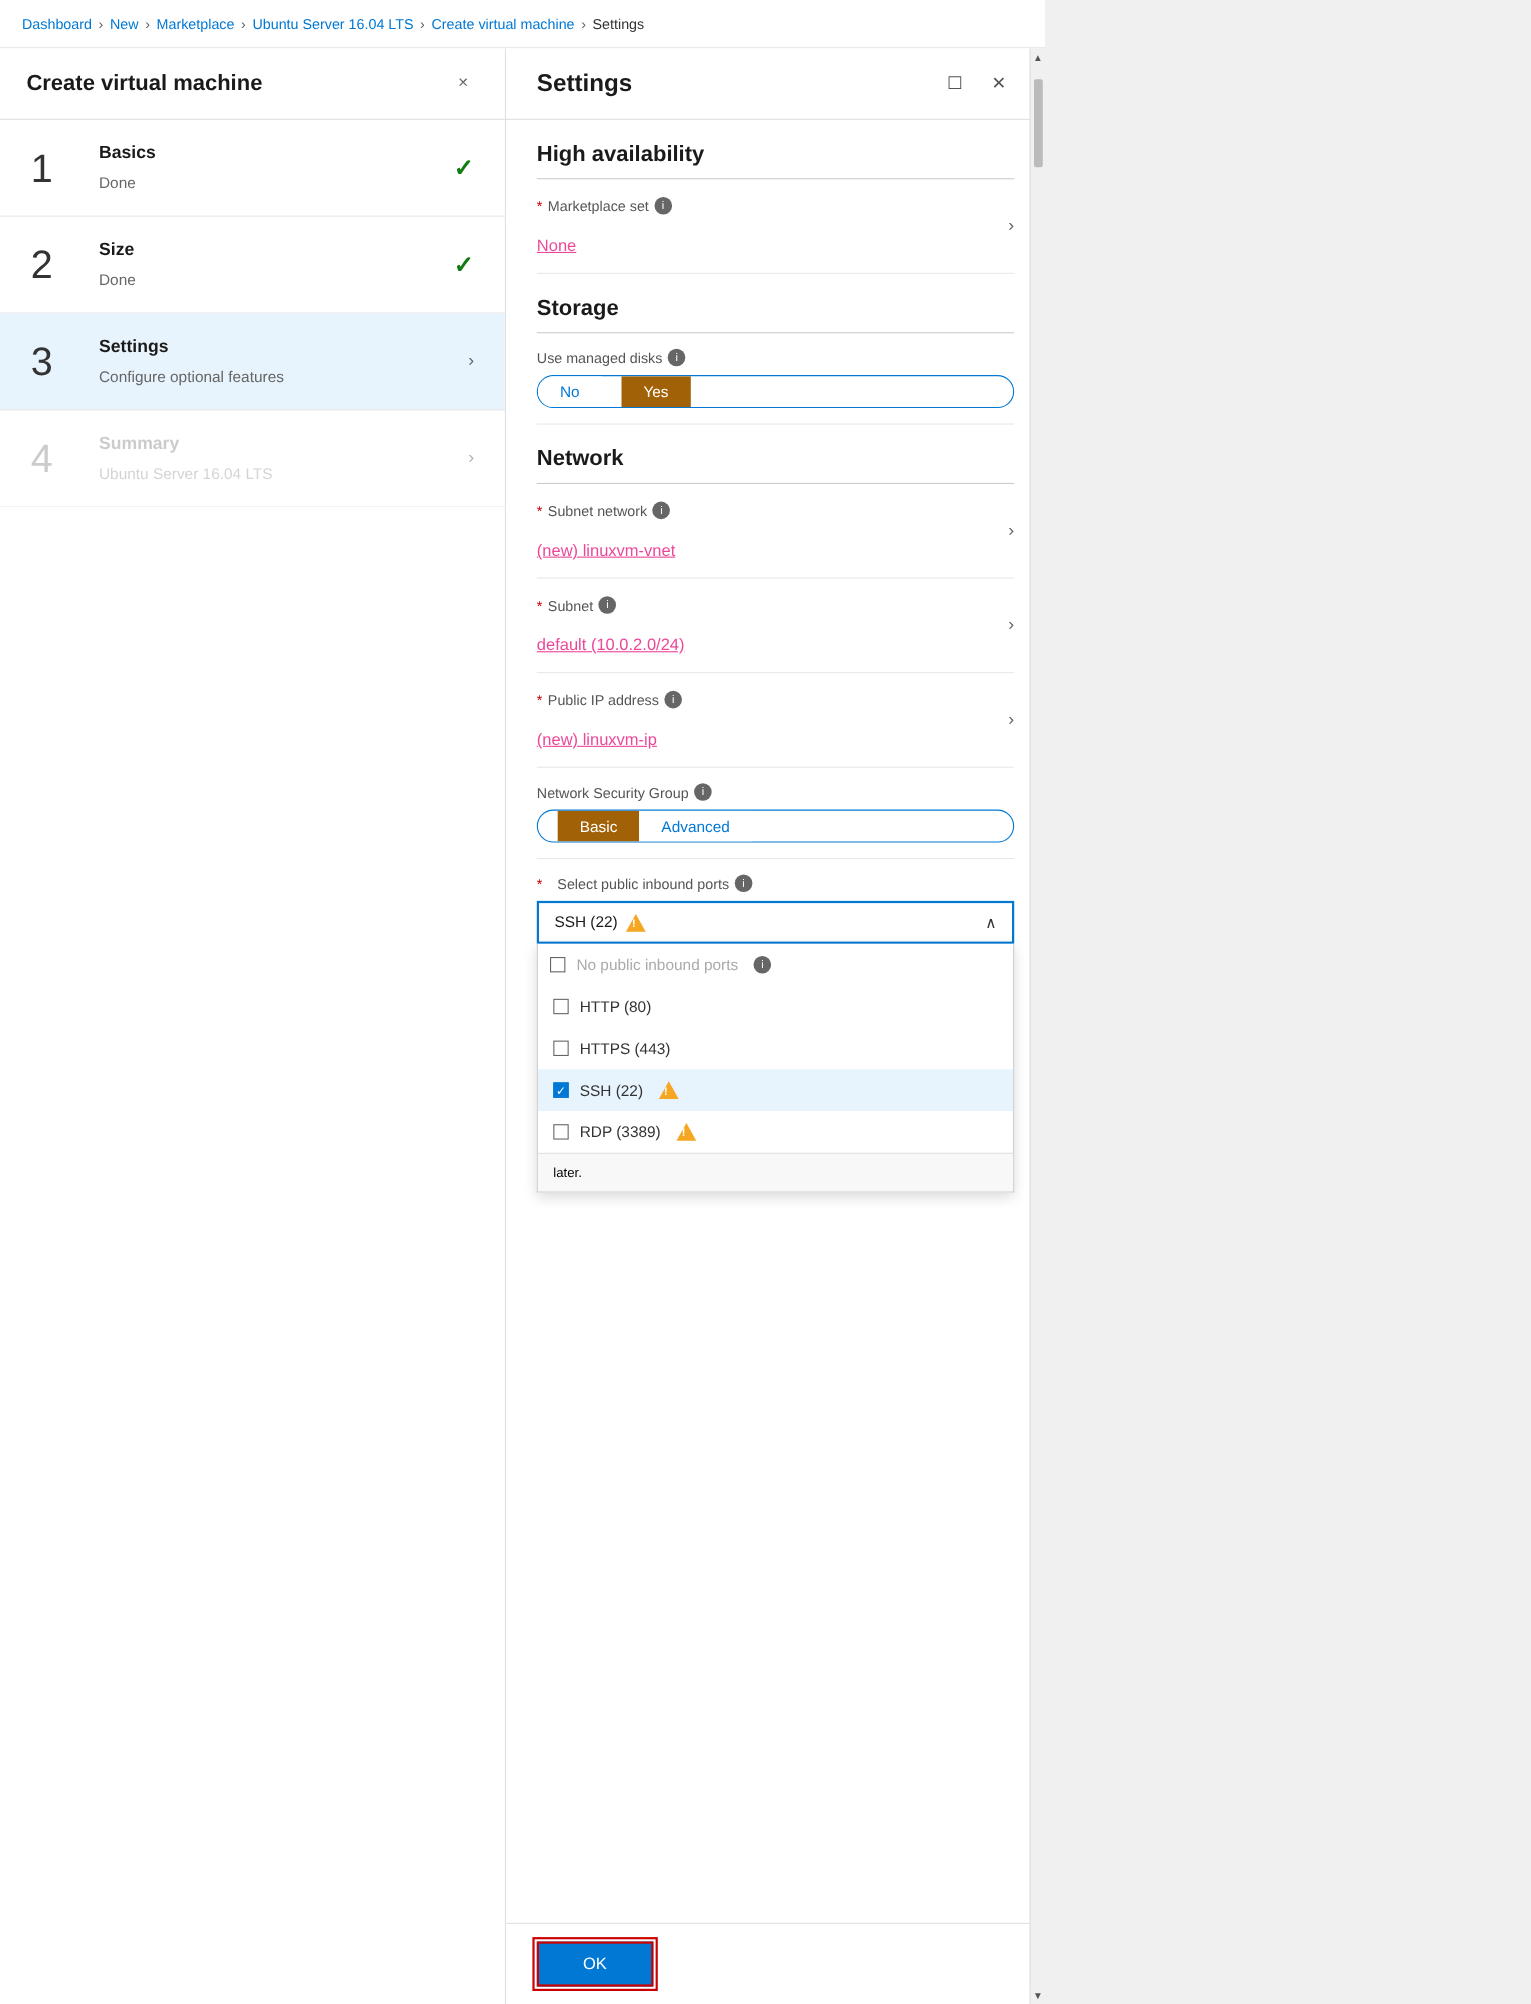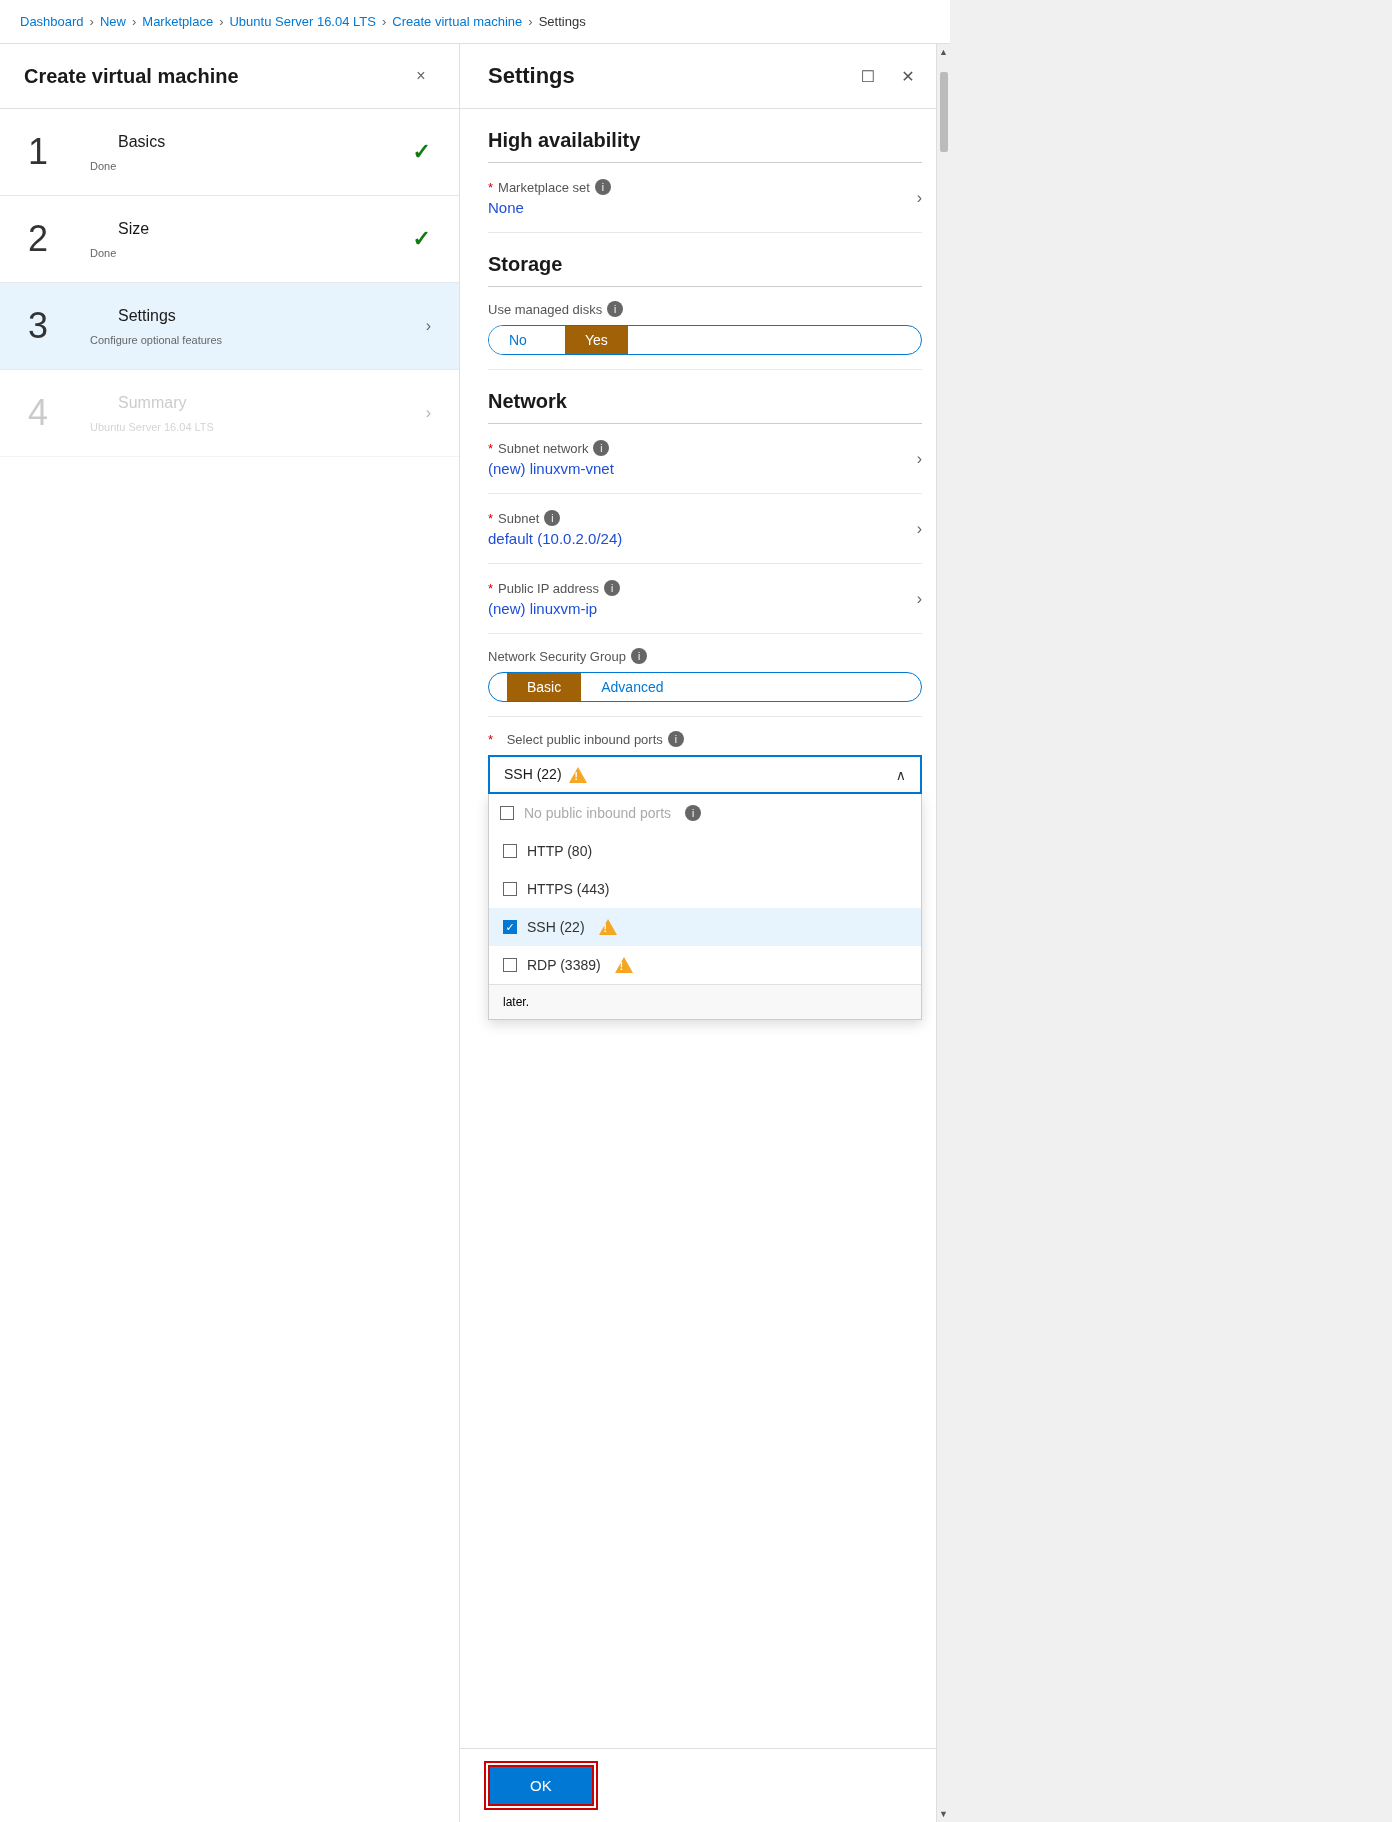--- a/index.html
+++ b/index.html
@@ -96,31 +96,30 @@
       color: #999;
     }
 
     .step-info {
       flex: 1;
       margin-left: 12px;
     }
 
     .step-name {
       font-size: 16px;
-      font-weight: 400;
+      font-weight: 700;
       color: #1a1a1a;
-      margin-left: 28px;
     }
 
     .step-item.disabled .step-name {
       color: #999;
     }
 
     .step-desc {
-      font-size: 11px;
+      font-size: 14px;
       color: #666;
       margin-top: 9px;
     }
 
     .step-item.disabled .step-desc {
       color: #aaa;
     }
 
     .step-check {
       color: #107c10;
@@ -211,22 +210,23 @@
       gap: 5px;
     }
 
     .field-required {
       color: #c00;
       font-size: 13px;
     }
 
     .field-value {
       font-size: 15px;
-      color: #1d4ed8;
-      margin-top: 4px;
+      color: #ec4899;
+      margin-top: 20px;
+      text-decoration: underline;
     }
 
     .info-icon {
       display: inline-flex;
       width: 16px;
       height: 16px;
       background: #666;
       border-radius: 50%;
       color: white;
       font-size: 10px;

